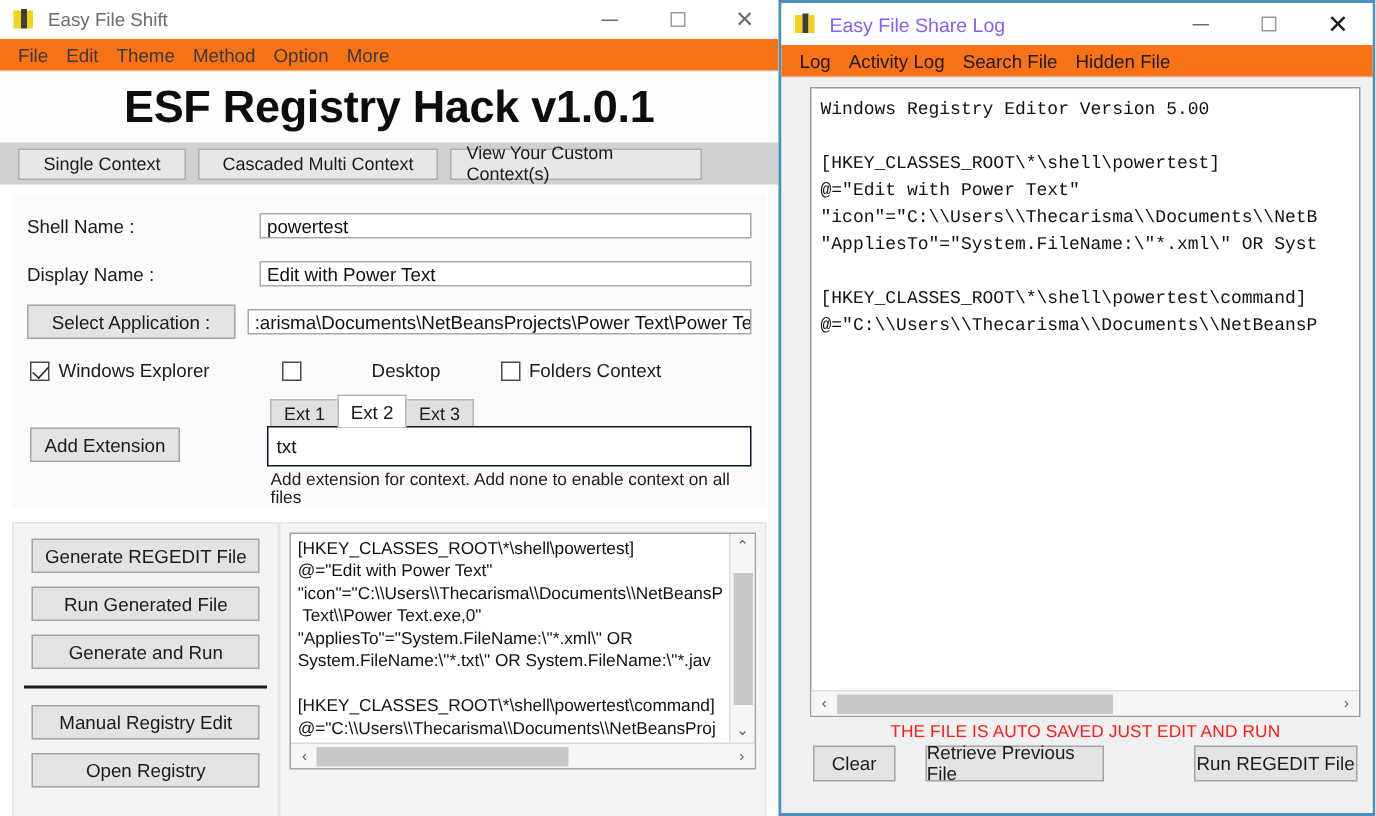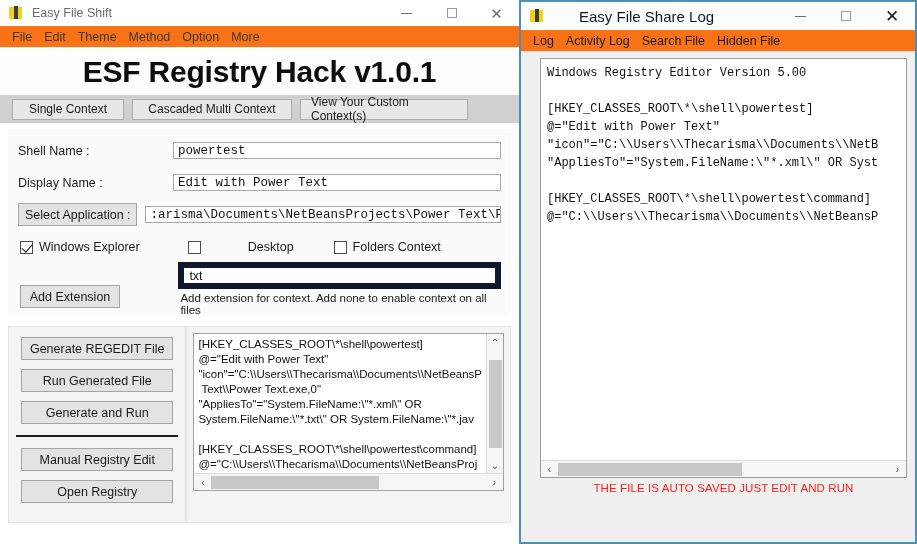--- a/index.html
+++ b/index.html
@@ -73,21 +73,21 @@
 
   .panel-main {
     margin: 6px 8px 0 8px; background:#fbfbfb; border:0;
     padding: 8px 10px 0 10px;
   }
   .form-row { display:flex; align-items:center; height: 27px; margin-bottom: 5px; }
   .form-label { width: 155px; font-size: 12.5px; color:#1b1b1b; }
   .form-input {
     flex: 1 1 auto; height: 17px; background:#ffffff; border:1px solid #a8a8a8;
     font-size: 12.5px; color:#111; padding: 0 4px; display:flex; align-items:center;
-    overflow: hidden; white-space: nowrap; font-family: Liberation Mono, monospace;
+    overflow: hidden; white-space: nowrap;
   }
   .btn {
     background:#e3e3e3; border:1px solid #a5a5a5; color:#1b1b1b;
     font-size: 12.5px; display:flex; align-items:center; justify-content:center;
     height: 23px;
   }
   .sel-app-btn { width: 155px; margin-right: 8px; height:23px; }
 
   .checks { display:flex; align-items:center; height: 28px; margin-top: 2px; padding-left: 2px; }
   .chk { display:flex; align-items:center; font-size: 12.5px; color:#1b1b1b; }
@@ -111,21 +111,21 @@
     font-size: 12px; color:#1b1b1b; padding: 0 8px;
     height: 19px; display:flex; align-items:center;
     background:#e0e0e0; border:1px solid #b6b6b6; border-bottom:none;
     margin-right: -1px;
   }
   .ext-tab.active {
     background:#ffffff; height: 22px; font-size: 12.5px; border-color:#b6b6b6;
     position: relative; z-index: 2;
   }
   .ext-input {
-    height: 27px; background:#fff; border:6px solid #0f172a;
+    height: 27px; background:#fff; border:1px solid #0f172a;
     font-size: 12.5px; color:#111; padding: 0 5px; display:flex; align-items:center;
     position: relative; z-index: 1; margin-top:-1px;
   }
   .ext-hint { font-size: 11.5px; color:#1b1b1b; padding: 3px 0 0 2px; }
 
   .bottom-area { display:flex; margin: 10px 8px 0 8px; }
   .btn-col {
     width: 182px; background:#f4f4f4; border:1px solid #e4e4e4;
     padding: 10px 0; display:flex; flex-direction:column; align-items:center;
   }
@@ -164,21 +164,21 @@
   
   #win-right {
     position: absolute; left: 519px; top: 0; width: 398px; height: 544px;
     background:#ffffff;
     border-left: 2px solid #4a90b8;
     border-right: 2px solid #4a90b8;
     border-top: 2px solid #4a90b8;
     border-bottom: 2px solid #4a90b8;
   }
   #win-right .titlebar { height: 28px; }
-  #win-right .title-text { color:#0f172a; font-size: 15px; margin-left: 26px; }
+  #win-right .title-text { color:#8b5cf6; font-size: 13px; }
   #win-right .wbtn { width: 46px; height: 28px; }
   #win-right .menubar { border-bottom: 1px solid #e0e0e0; }
   #win-right .menuitem { color:#1b1b1b; }
 
   .rbody { position:absolute; left:0; top:50px; right:0; bottom:0; background:#f0f0f0; padding: 6px 8px 0 19px; }
   .rta-box {
     height: 420px; border:1px solid #9d9d9d; background:#fff;
     display:flex; flex-direction:column;
   }
   .rta-inner { flex:1 1 auto; display:flex; overflow:hidden; }
@@ -273,20 +273,25 @@
             <span class="chkbox"></span>
             <span>Folders Context</span>
           </span>
         </div>
 
         <div class="ext-area">
           <div class="ext-left">
             <span class="btn add-ext-btn">Add Extension</span>
           </div>
           <div class="ext-right">
+            <div class="ext-tabs">
+              <span class="ext-tab">Ext 1</span>
+              <span class="ext-tab active">Ext 2</span>
+              <span class="ext-tab">Ext 3</span>
+            </div>
             <div class="ext-input">txt</div>
             <div class="ext-hint">Add extension for context. Add none to enable context on all files</div>
           </div>
         </div>
 
       </div>
 
       <div class="bottom-area">
 
         <div class="btn-col">
@@ -371,16 +376,21 @@
         </div>
         <div class="hsb">
           <span class="hsb-arrow">‹</span>
           <span class="thumb" style="width:184px;"></span>
           <span class="hsb-arrow" style="margin-left:auto;">›</span>
         </div>
       </div>
 
       <div class="rnote">THE FILE IS AUTO SAVED JUST EDIT AND RUN</div>
 
+      <div class="rbtns">
+        <span class="btn rbtn clear">Clear</span>
+        <span class="btn rbtn retrieve">Retrieve Previous File</span>
+        <span class="btn rbtn run">Run REGEDIT File</span>
+      </div>
     </div>
   </div>
 
 </div>
 
 </body></html>

